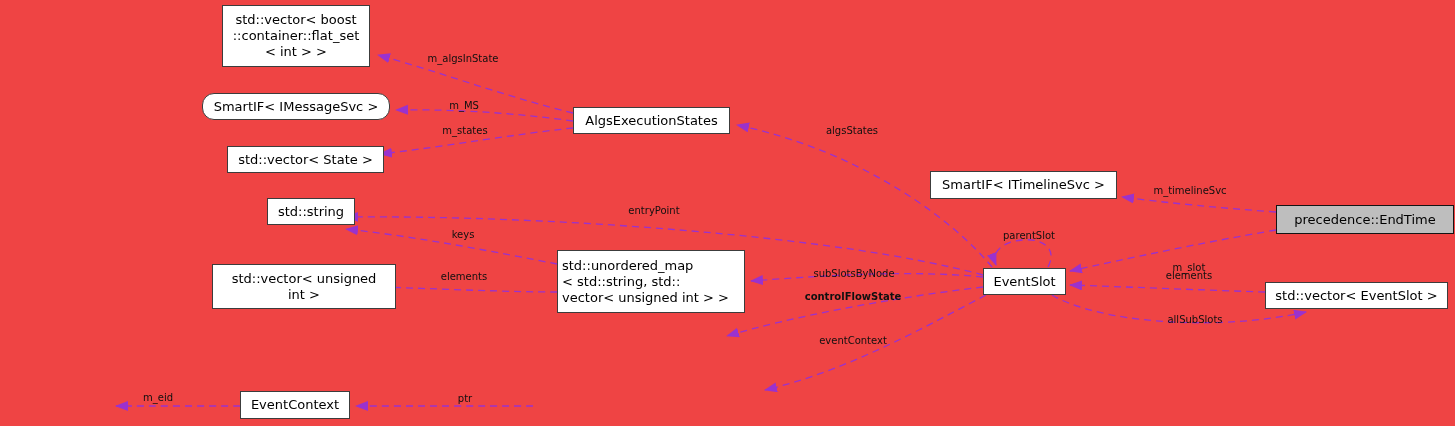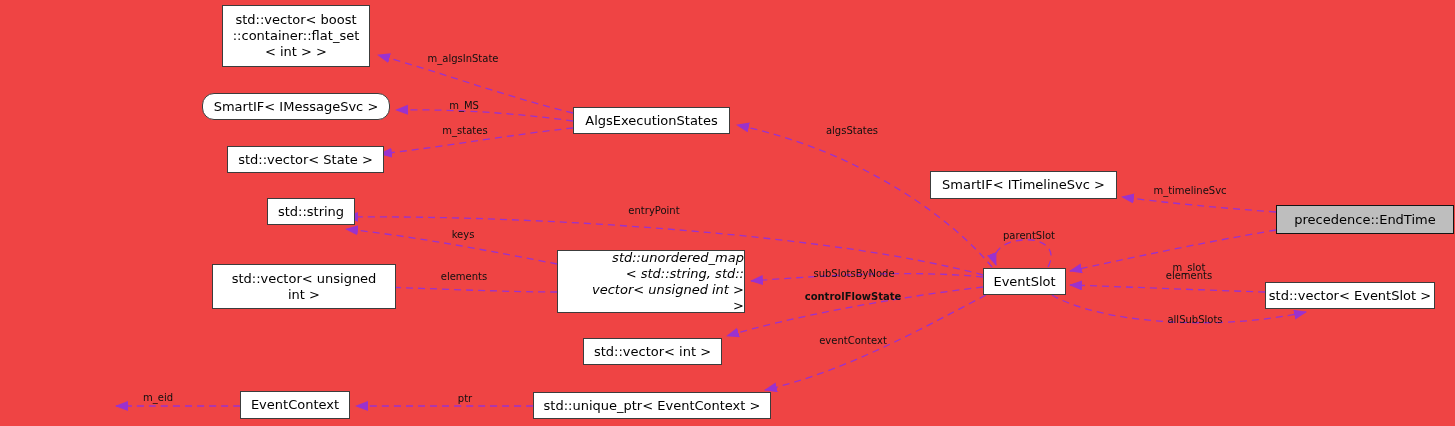--- a/index.html
+++ b/index.html
@@ -26,23 +26,22 @@
     line-height: 16px;
     display: flex;
     align-items: center;
     justify-content: center;
     text-align: center;
     white-space: pre-line;
     cursor: pointer;
   }
   .node.align-left {
     justify-content: flex-start;
-    text-align: right;
-    padding-left: 26px;
-    font-style: italic;
+    text-align: left;
+    padding-left: 4px;
   }
   .node.highlighted {
     background: #bebebe;
     border: 1.4px solid #141414;
     cursor: default;
   }
   .edge-label {
     position: absolute;
     transform: translateX(-50%);
     font-size: 10px;
@@ -92,27 +91,25 @@
 &lt; int &gt; &gt;</div>
   <div class="node" style="left:202px; top:93px; width:188px; height:27px;border-radius:12px;">SmartIF&lt; IMessageSvc &gt;</div>
   <div class="node" style="left:227px; top:146px; width:157px; height:27px;">std::vector&lt; State &gt;</div>
   <div class="node" style="left:252px; top:198px; width:88px; height:27px;margin-left:15px;">std::string</div>
   <div class="node" style="left:212px; top:264px; width:184px; height:45px;">std::vector&lt; unsigned
 int &gt;</div>
   <div class="node" style="left:573px; top:107px; width:157px; height:27px;">AlgsExecutionStates</div>
   <div class="node align-left" style="left:557px; top:250px; width:188px; height:63px;">std::unordered_map
 &lt; std::string, std::
 vector&lt; unsigned int &gt; &gt;</div>
-  <div class="node" style="left:583px; top:338px; width:139px; height:27px;">std::vector&lt; int &gt;</div>
-  <div class="node" style="left:533px; top:392px; width:238px; height:27px;">std::unique_ptr&lt; EventContext &gt;</div>
   <div class="node" style="left:240px; top:391px; width:110px; height:28px;">EventContext</div>
   <div class="node" style="left:930px; top:171px; width:187px; height:28px;">SmartIF&lt; ITimelineSvc &gt;</div>
   <div class="node" style="left:983px; top:268px; width:83px; height:27px;">EventSlot</div>
   <div class="node highlighted" style="left:1276px; top:205px; width:178px; height:29px;">precedence::EndTime</div>
-  <div class="node" style="left:1265px; top:282px; width:170px; height:27px;">std::vector&lt; EventSlot &gt;</div>
+  <div class="node" style="left:1265px; top:282px; width:183px; height:27px;">std::vector&lt; EventSlot &gt;</div>
 
   <div class="edge-label" style="left:463px; top:52px;">m_algsInState</div>
   <div class="edge-label" style="left:464px; top:99px;">m_MS</div>
   <div class="edge-label" style="left:465px; top:124px;">m_states</div>
   <div class="edge-label" style="left:852px; top:124px;">algsStates</div>
   <div class="edge-label" style="left:654px; top:204px;">entryPoint</div>
   <div class="edge-label" style="left:463px; top:228px;">keys</div>
   <div class="edge-label" style="left:464px; top:270px;">elements</div>
   <div class="edge-label" style="left:854px; top:267px;">subSlotsByNode</div>
   <div class="edge-label" style="left:853px; top:290px;font-weight:bold;">controlFlowState</div>

